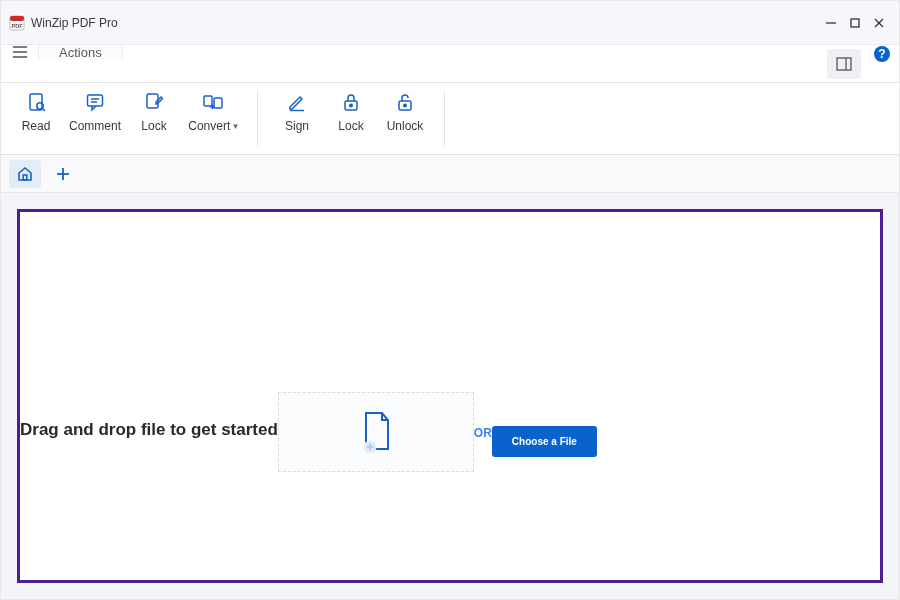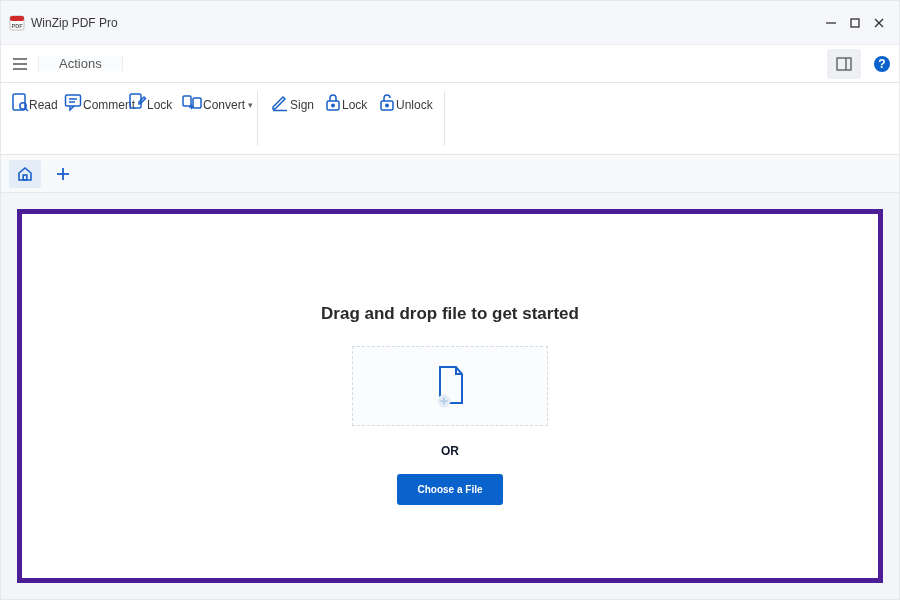--- a/index.html
+++ b/index.html
@@ -5,49 +5,49 @@
   * { box-sizing: border-box; }
   html, body { margin:0; padding:0; font-family: "Segoe UI", Arial, sans-serif; font-size:13px; color:#333; background:#f3f5f8; }
   .window { width:900px; height:600px; background:#fff; display:flex; flex-direction:column; border:1px solid #e7e8ea; }
   
   .titlebar { height:44px; background:#f5f7fa; display:flex; align-items:center; padding:0 8px; border-bottom:1px solid #ececec; }
   .app-icon { width:16px; height:16px; margin-right:6px; }
   .title-text { font-size:12px; color:#3a3a3a; flex:0 0 auto; }
   .title-spacer { flex:1; }
   .win-ctl { width:24px; height:24px; display:flex; align-items:center; justify-content:center; color:#333; }
   
-  .menubar { height:38px; background:#fff; display:flex; align-items:center; border-bottom:1px solid #e4e4e4; }
+  .menubar { height:38px; background:#fff; display:flex; align-items:flex-start; border-bottom:1px solid #e4e4e4; }
   .ham { width:38px; display:flex; align-items:center; justify-content:center; color:#555; border-right:1px solid #ececec; }
   .tab { padding:0 20px; display:flex; align-items:center; color:#585858; font-size:13px; border-right:1px solid #ececec; background:#f9fbfd; }
   .menu-spacer { flex:1; }
   .menu-btn { width:34px; display:flex; align-items:center; justify-content:center; color:#555; }
   .menu-btn.highlight { background:#eef0f3; margin:4px; border-radius:3px; height:30px; }
   .help { color:#0a62cc; }
   
   .ribbon { height:72px; background:#fff; border-bottom:1px solid #e4e4e4; display:flex; align-items:stretch; }
   .group { display:flex; flex-direction:column; position:relative; }
   .group-items { display:flex; padding:6px 8px 0 8px; }
   .group-label { text-align:center; font-size:10px; color:#939699; padding-bottom:3px; }
   .divider { width:1px; background:#e4e4e4; margin:8px 4px; }
-  .tool { display:flex; align-items:center; justify-content:flex-start; width:54px; padding-top:2px; color:#333; }
+  .tool { display:flex; flex-direction:column; align-items:center; justify-content:space-between; width:54px; padding-top:2px; color:#333; }
   .tool.wide { width:64px; }
   .tool-icon { height:22px; display:flex; align-items:center; justify-content:center; color:#1a60c9; }
   .tool-lbl { font-size:12px; margin-top:6px; color:#3a3a3a; display:flex; align-items:center; }
   .caret { margin-left:3px; font-size:9px; color:#666; }
   
   .docstrip { height:38px; background:#f7f9fb; display:flex; align-items:center; padding:0 8px; border-bottom:1px solid #e8e8e8; gap:6px; }
   .dock { width:32px; height:28px; display:flex; align-items:center; justify-content:center; border-radius:3px; }
   .dock.active { background:#e3ecf7; color:#1a60c9; }
   .dock.plain { color:#1a60c9; }
   
   .canvas { flex:1; background:#f3f5f8; padding:16px; overflow:hidden; }
-  .card { background:#fff; width:100%; height:100%; display:flex; flex-direction:column; align-items:center; justify-content:flex-start; padding-top:90px; border:5px solid #4c1d95; }
+  .card { background:#fff; width:100%; height:100%; display:flex; flex-direction:row; align-items:center; justify-content:flex-start; padding-top:90px; border:3px solid #4c1d95; }
   .headline { font-size:17px; font-weight:600; color:#2a2a2a; margin-bottom:22px; }
   .dropzone { width:196px; height:80px; border:1px dashed #d6dbe1; background:#fbfcfd; display:flex; align-items:center; justify-content:center; margin-bottom:18px; }
-  .or { font-size:12px; font-weight:600; color:#0f172a; margin-bottom:16px; }
+  .or { font-size:12px; font-weight:600; color:#3b82f6; margin-bottom:16px; }
   .primary-btn { background:#0a62cc; color:#fff; font-size:10px; font-weight:600; padding:10px 20px; border:none; border-radius:3px; }
   svg { display:block; }
 </style>
 </head>
 <body>
 
 <div class="window">
 
   <div class="titlebar">
     <span class="app-icon">

